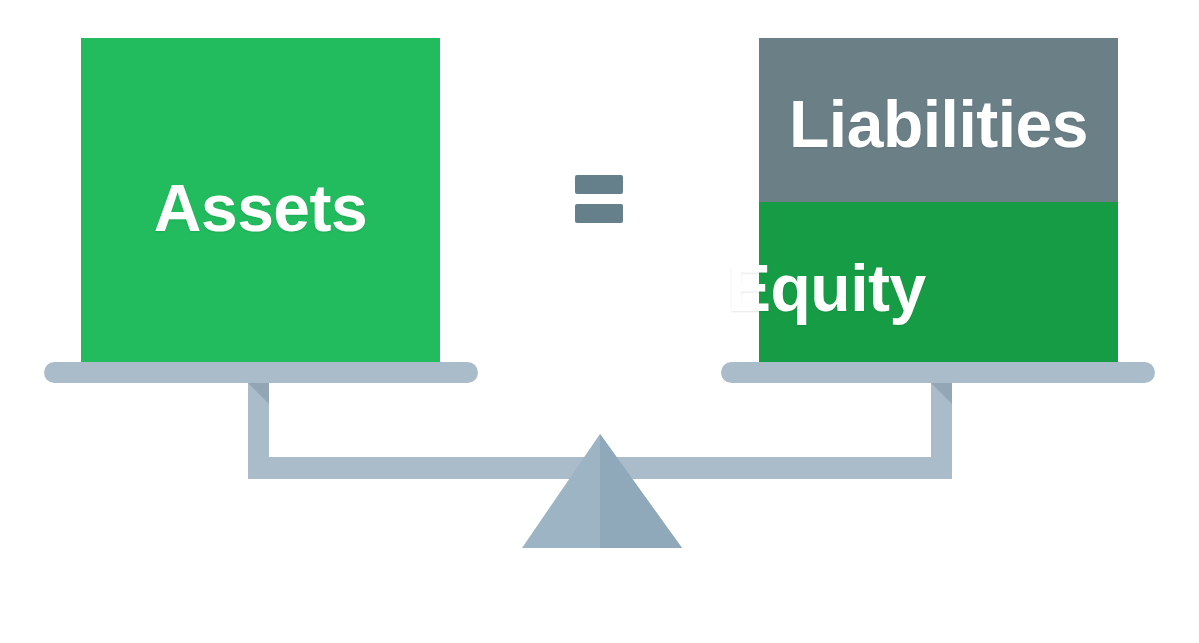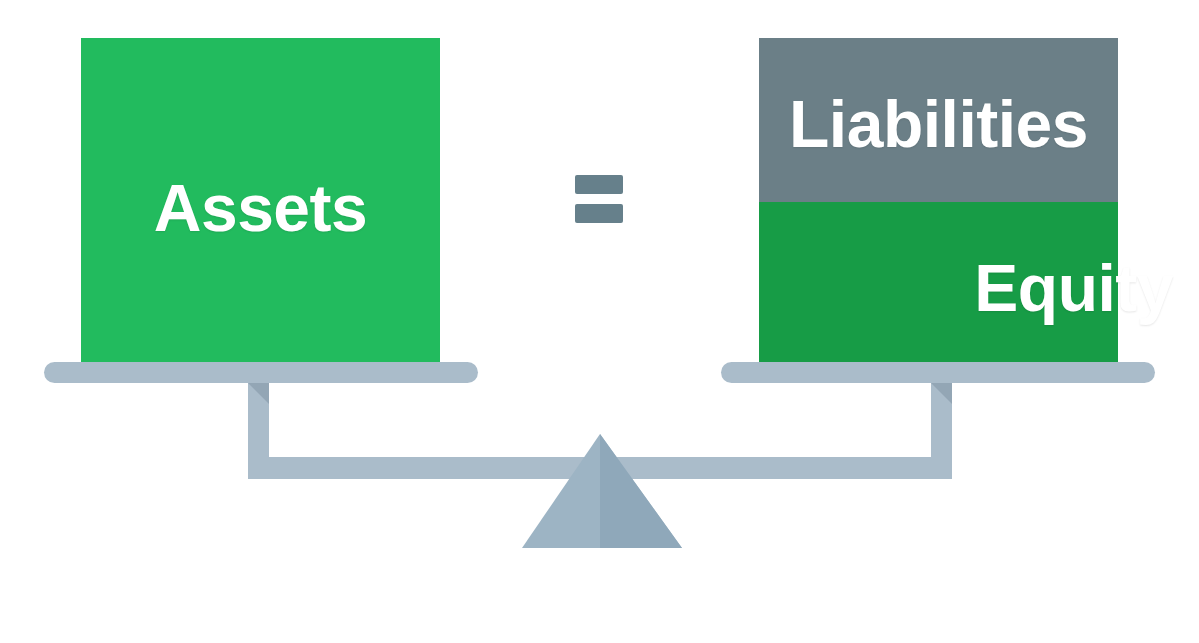--- a/index.html
+++ b/index.html
@@ -44,24 +44,24 @@
   }
   #label-liabilities {
     left: 759px;
     top: 84px;
     width: 359px;
     text-align: center;
     font-size: 66px;
     line-height: 80px;
   }
   #label-equity {
-    left: 759px;
+    left: 727px;
     top: 248px;
     width: 414px;
-    text-align: right;
+    text-align: left;
     font-size: 66px;
     line-height: 80px;
   }
 </style>
 </head>
 <body>
 
 <div id="stage">
 
   <svg id="scale-svg" viewBox="0 0 1199 643" xmlns="http://www.w3.org/2000/svg">

